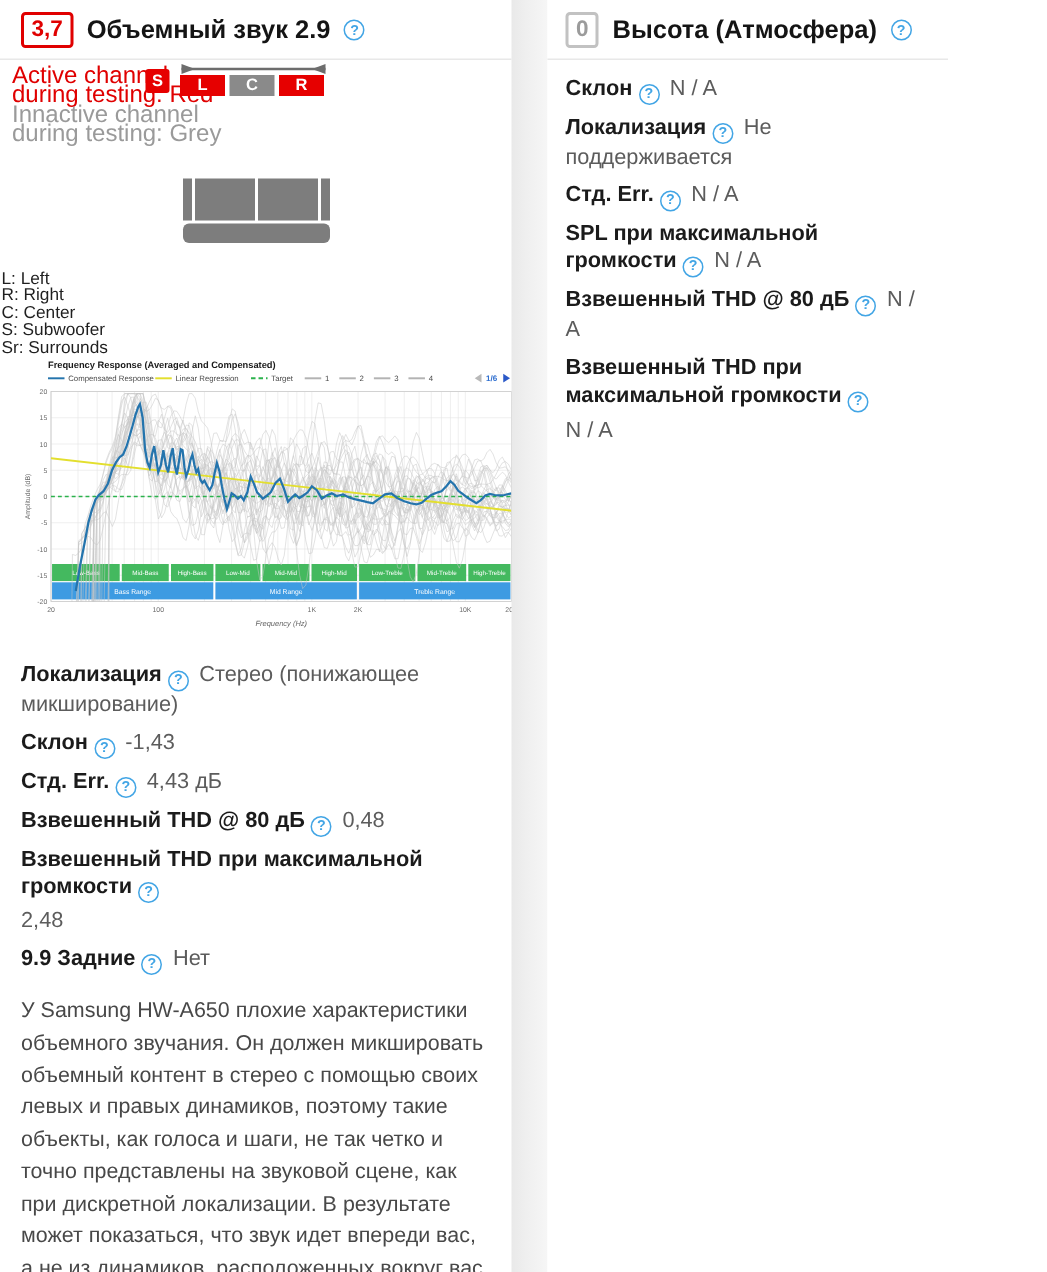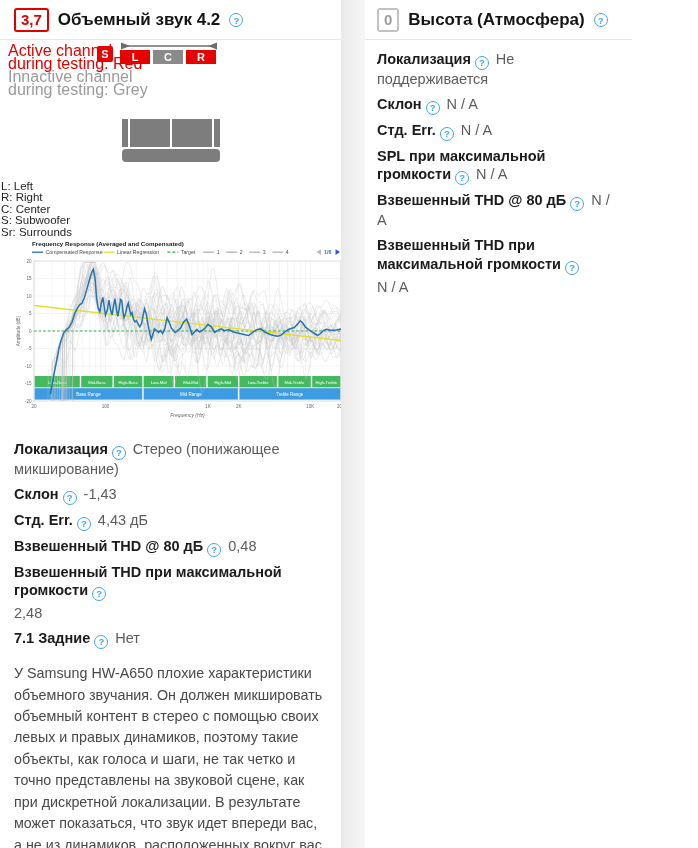--- a/index.html
+++ b/index.html
@@ -52,21 +52,21 @@
   .card-right .section-header{padding-left:12px}
 </style>
 </head>
 <body>
 
 <div class="page">
 
   <div class="card-left">
     <div class="section-header">
       <span class="score-badge score-red">3,7</span>
-      <span class="section-title">Объемный звук 4.2</span>
+      <span class="section-title">Объемный звук 2.9</span>
       <span class="qicon">?</span>
     </div>
 
     <div class="diagram">
       <div class="chan-legend">
         <div class="active" id="legend-active">
             <div>Active channel</div>
             <div>during testing: Red</div>
           </div>
         <div class="inactive" id="legend-inactive">
@@ -246,36 +246,36 @@
           <text x="310" y="18.2" font-size="5.4" font-weight="bold" fill="#2f6fd0">1/6</text>
           <polygon points="321.5,13.2 321.5,19 326,16.1" fill="#2b59c8"></polygon>
         </svg></div>
 
     <div class="specs" id="left-specs">
         <div class="spec"><b>Локализация</b><span class="qicon">?</span><span class="val">Стерео (понижающее микширование)</span></div>
         <div class="spec"><b>Склон</b><span class="qicon">?</span><span class="val">-1,43</span></div>
         <div class="spec"><b>Стд. Err.</b><span class="qicon">?</span><span class="val">4,43 дБ</span></div>
         <div class="spec"><b>Взвешенный THD @ 80 дБ</b><span class="qicon">?</span><span class="val">0,48</span></div>
         <div class="spec"><b>Взвешенный THD при максимальной громкости</b><span class="qicon">?</span><div class="val-block">2,48</div></div>
-        <div class="spec"><b>7.1 Задние</b><span class="qicon">?</span><span class="val">Нет</span></div>
+        <div class="spec"><b>9.9 Задние</b><span class="qicon">?</span><span class="val">Нет</span></div>
       </div>
 
     <div class="review-text">У Samsung HW-A650 плохие характеристики объемного звучания. Он должен микшировать объемный контент в стерео с помощью своих левых и правых динамиков, поэтому такие объекты, как голоса и шаги, не так четко и точно представлены на звуковой сцене, как при дискретной локализации. В результате может показаться, что звук идет впереди вас, а не из динамиков, расположенных вокруг вас.</div>
   </div>
 
   <div class="gutter"></div>
 
   <div class="card-right">
     <div class="section-header">
       <span class="score-badge score-grey">0</span>
       <span class="section-title">Высота (Атмосфера)</span>
       <span class="qicon">?</span>
     </div>
     <div class="specs" id="right-specs">
+        <div class="spec"><b>Склон</b><span class="qicon">?</span><span class="val">N / A</span></div>
         <div class="spec"><b>Локализация</b><span class="qicon">?</span><span class="val">Не поддерживается</span></div>
-        <div class="spec"><b>Склон</b><span class="qicon">?</span><span class="val">N / A</span></div>
         <div class="spec"><b>Стд. Err.</b><span class="qicon">?</span><span class="val">N / A</span></div>
         <div class="spec"><b>SPL при максимальной громкости</b><span class="qicon">?</span><span class="val">N / A</span></div>
         <div class="spec"><b>Взвешенный THD @ 80 дБ</b><span class="qicon">?</span><span class="val">N / A</span></div>
         <div class="spec"><b>Взвешенный THD при максимальной громкости</b><span class="qicon">?</span><div class="val-block">N / A</div></div>
       </div>
   </div>
 </div>
 
 </body></html>

